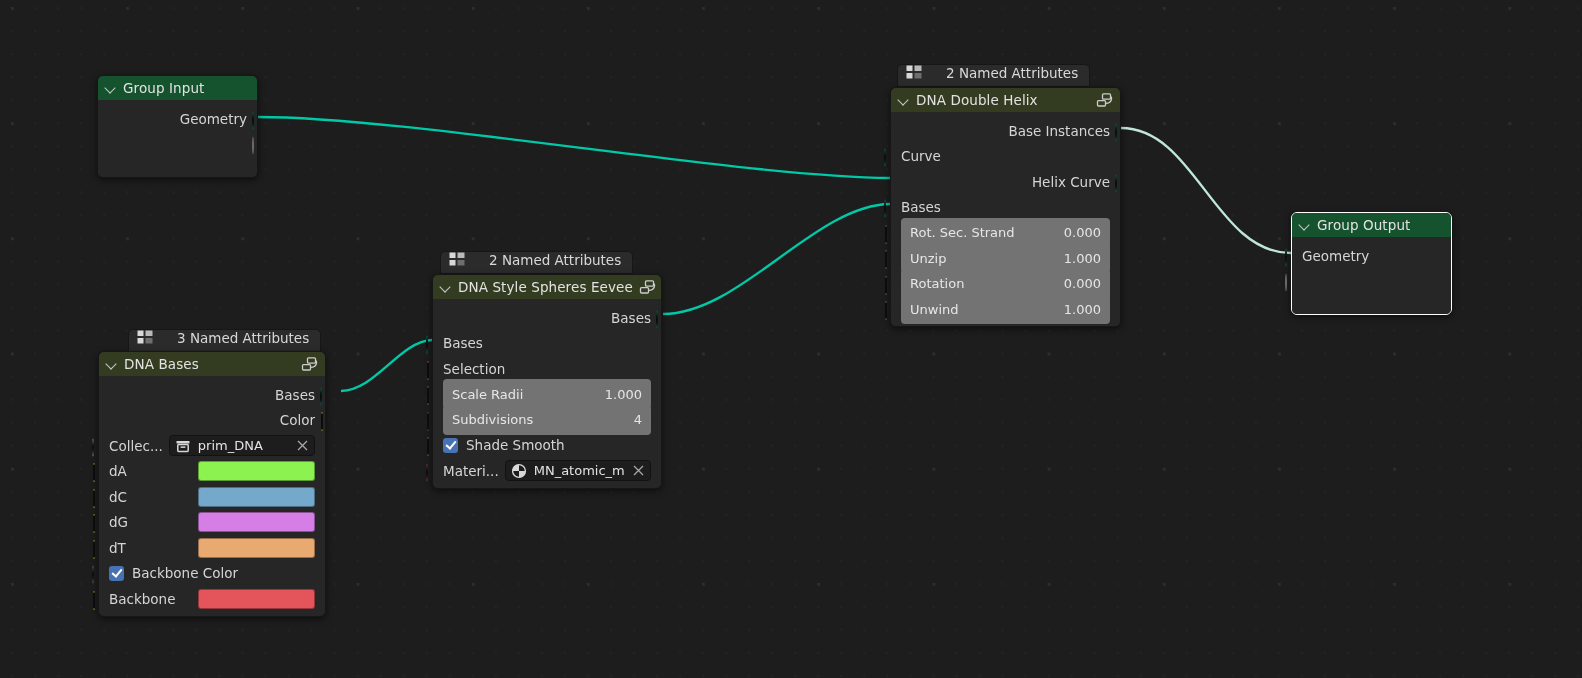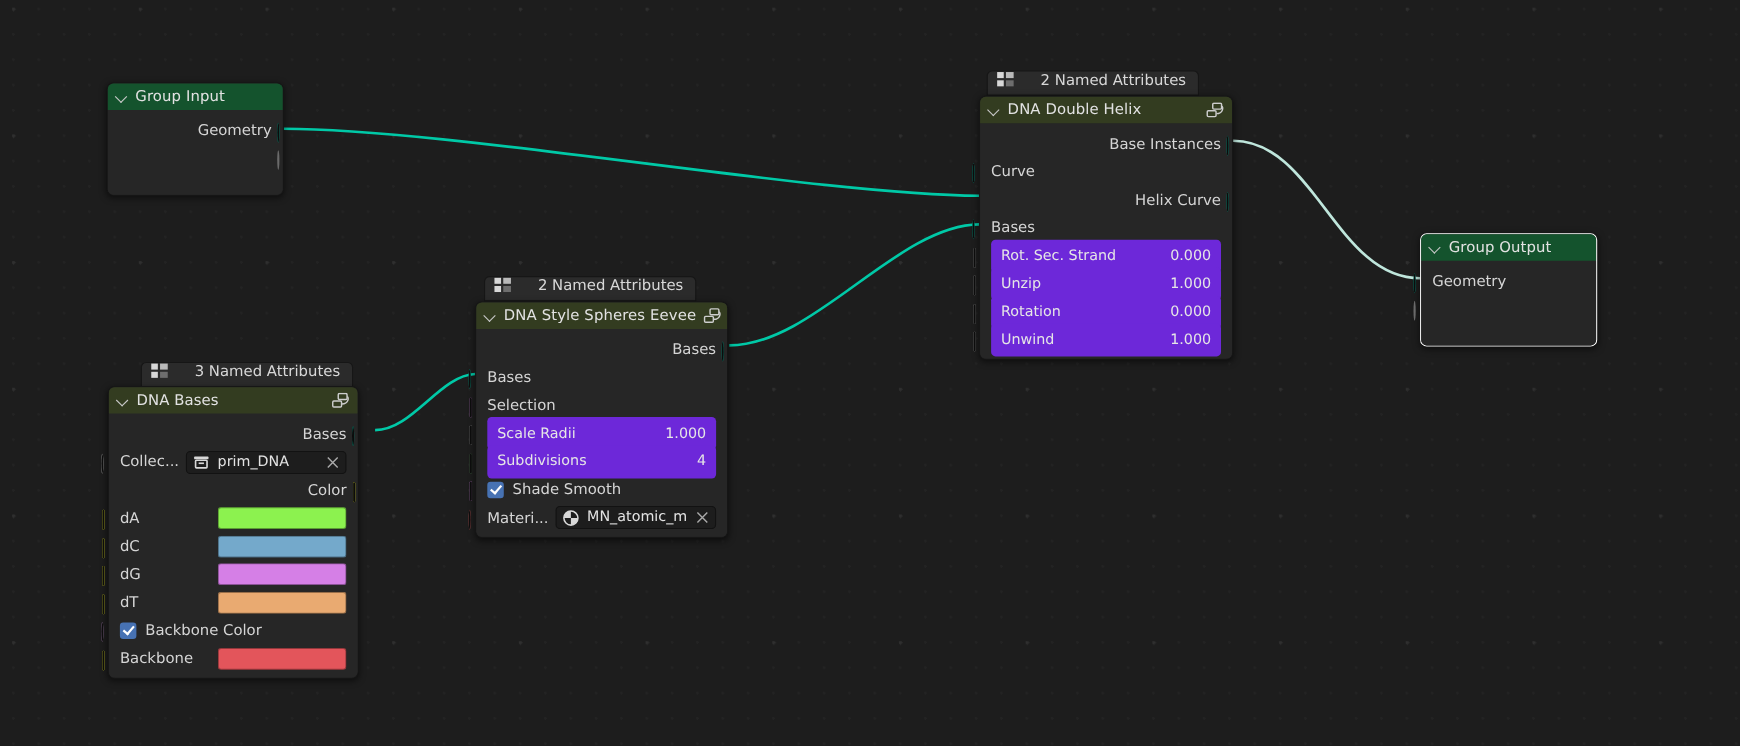--- a/index.html
+++ b/index.html
@@ -118,21 +118,21 @@
     padding: 0 10px;
   }
   .row.out { justify-content: flex-end; }
   .row-label { white-space: nowrap; color: #d5d5d5; font-size: 13.5px; }
   .row.field { height: 25.5px; padding: 0 10px; }
 
   
   .valfield {
     flex: 1 1 auto;
     height: 30px;
-    background: #6d28d9;
+    background: #737373;
     border-radius: 4px;
     display: flex;
     align-items: center;
     justify-content: space-between;
     padding: 0 9px;
     font-size: 13px;
     color: #e6e6e6;
   }
   .valfield .v { color: #e6e6e6; }
 
@@ -270,45 +270,45 @@
       </svg>
     </div>
     <div class="node-body tall">
 
       <div class="row out">
         <span class="row-label">Bases</span>
         <span class="sock right">
           <span class="s-circle" style="background:#00c7a7"></span>
         </span>
       </div>
+      <div class="row out">
+        <span class="row-label">Color</span>
+        <span class="sock right">
+          <span class="s-diamond" style="background:#ffff2f"></span>
+        </span>
+      </div>
+
       <div class="row field">
         <span class="sock left">
           <span class="s-circle" style="background:#f5f5f5"></span>
         </span>
         <span class="trunc">Collec...</span>
         <span class="idfield">
           <svg class="id-ico" viewBox="0 0 16 16">
             <rect x="1.5" y="3" width="13" height="2.6" rx="0.6" fill="#d8d8d8"></rect>
             <rect x="2.8" y="6.4" width="10.4" height="7" rx="0.8" fill="none" stroke="#d8d8d8" stroke-width="1.5"></rect>
             <rect x="5.6" y="8.4" width="4.8" height="1.5" fill="#d8d8d8"></rect>
           </svg>
           <span class="idname">prim_DNA</span>
           <svg class="id-x" viewBox="0 0 13 13">
             <path d="M2,2 L11,11 M11,2 L2,11" stroke="#c7c7c7" stroke-width="1.3" fill="none"></path>
           </svg>
         </span>
       </div>
 
-      <div class="row out">
-        <span class="row-label">Color</span>
-        <span class="sock right">
-          <span class="s-diamond" style="background:#ffff2f"></span>
-        </span>
-      </div>
-
       <div class="row field">
         <span class="sock left">
           <span class="s-diamond" style="background:#ffff2f"></span>
         </span>
         <span class="row-label">dA</span>
         <span class="swatch" style="background:#8cf24f"></span>
       </div>
 
       <div class="row field">
         <span class="sock left">

